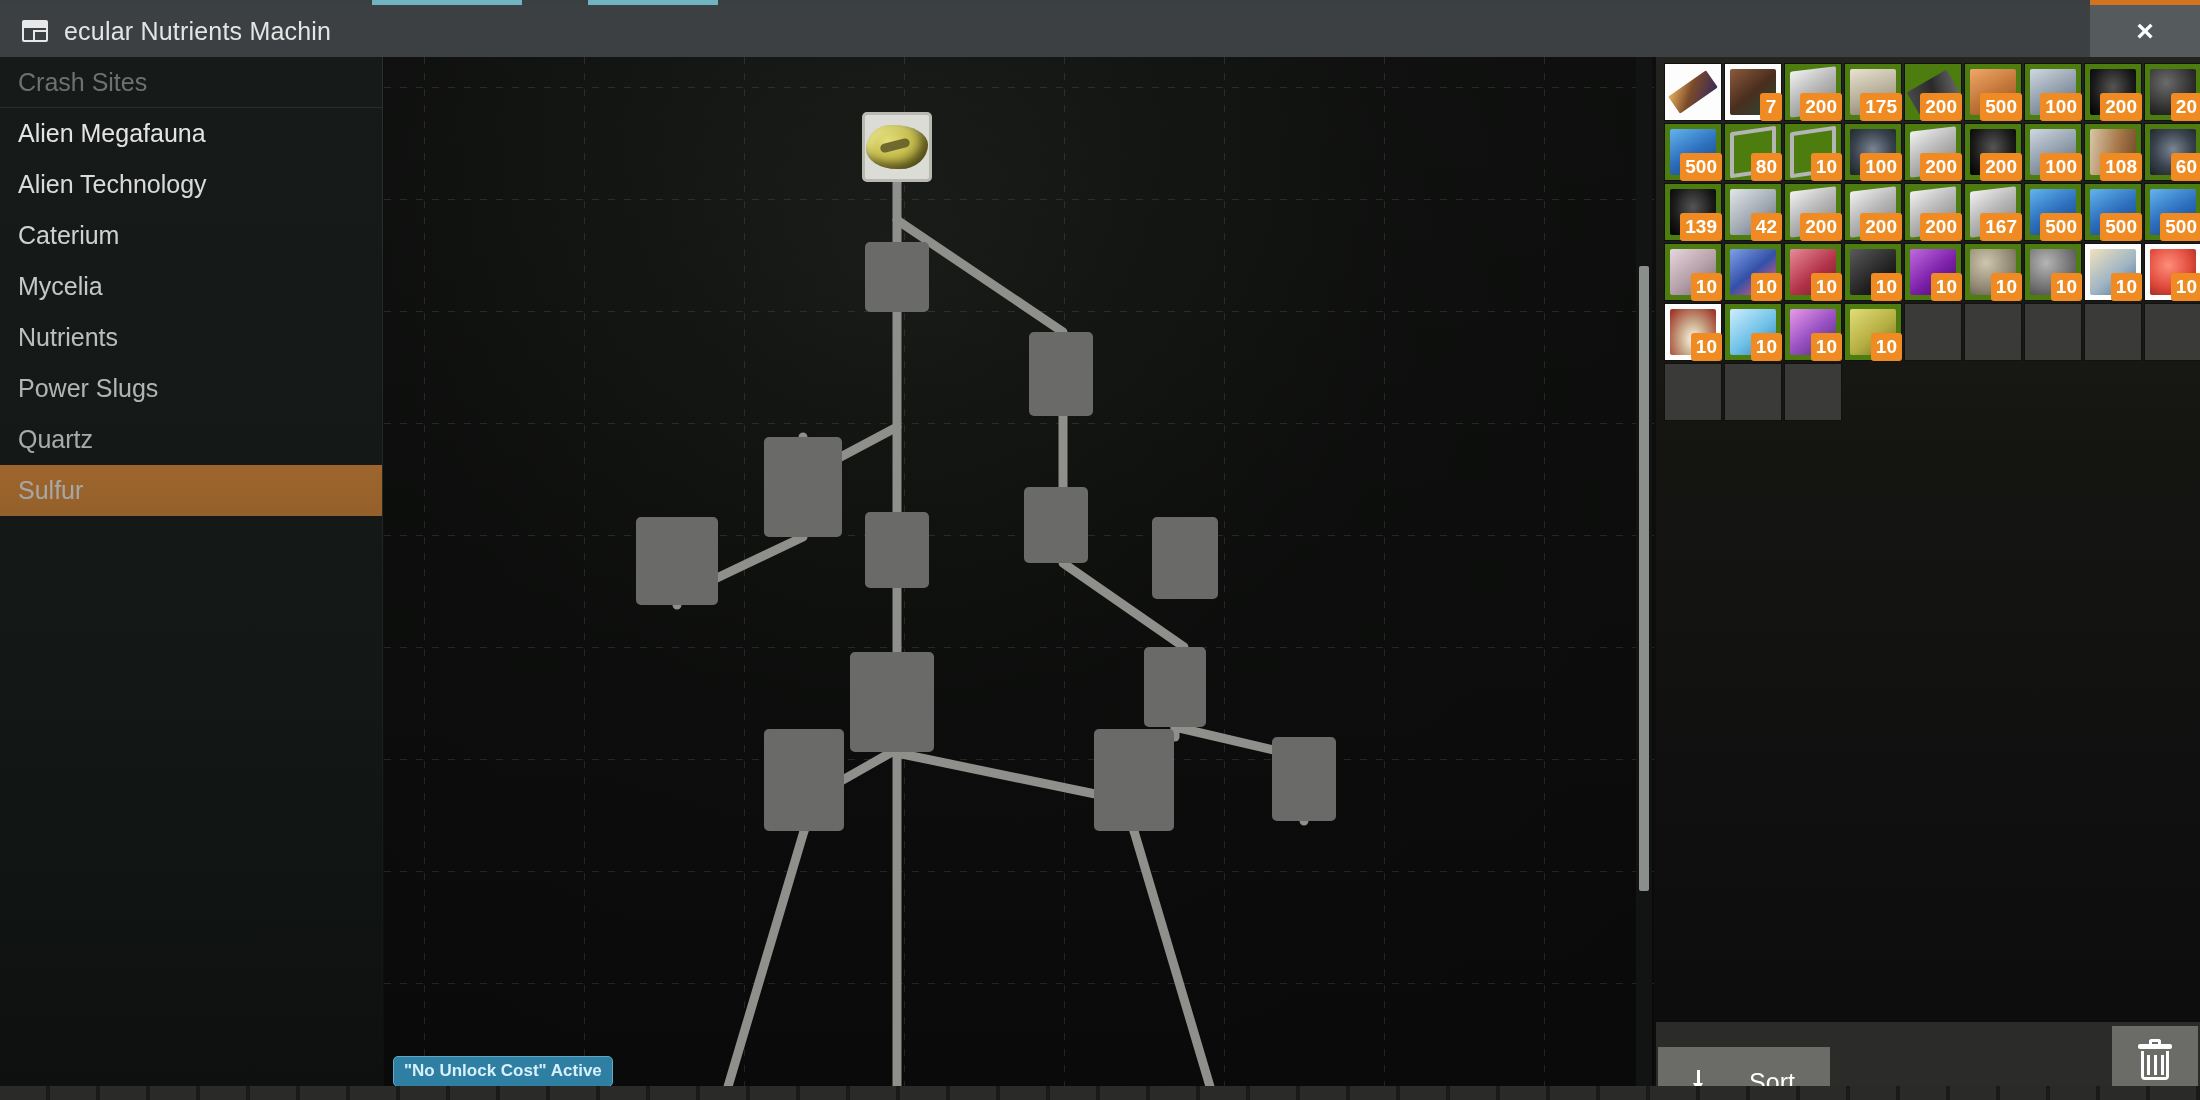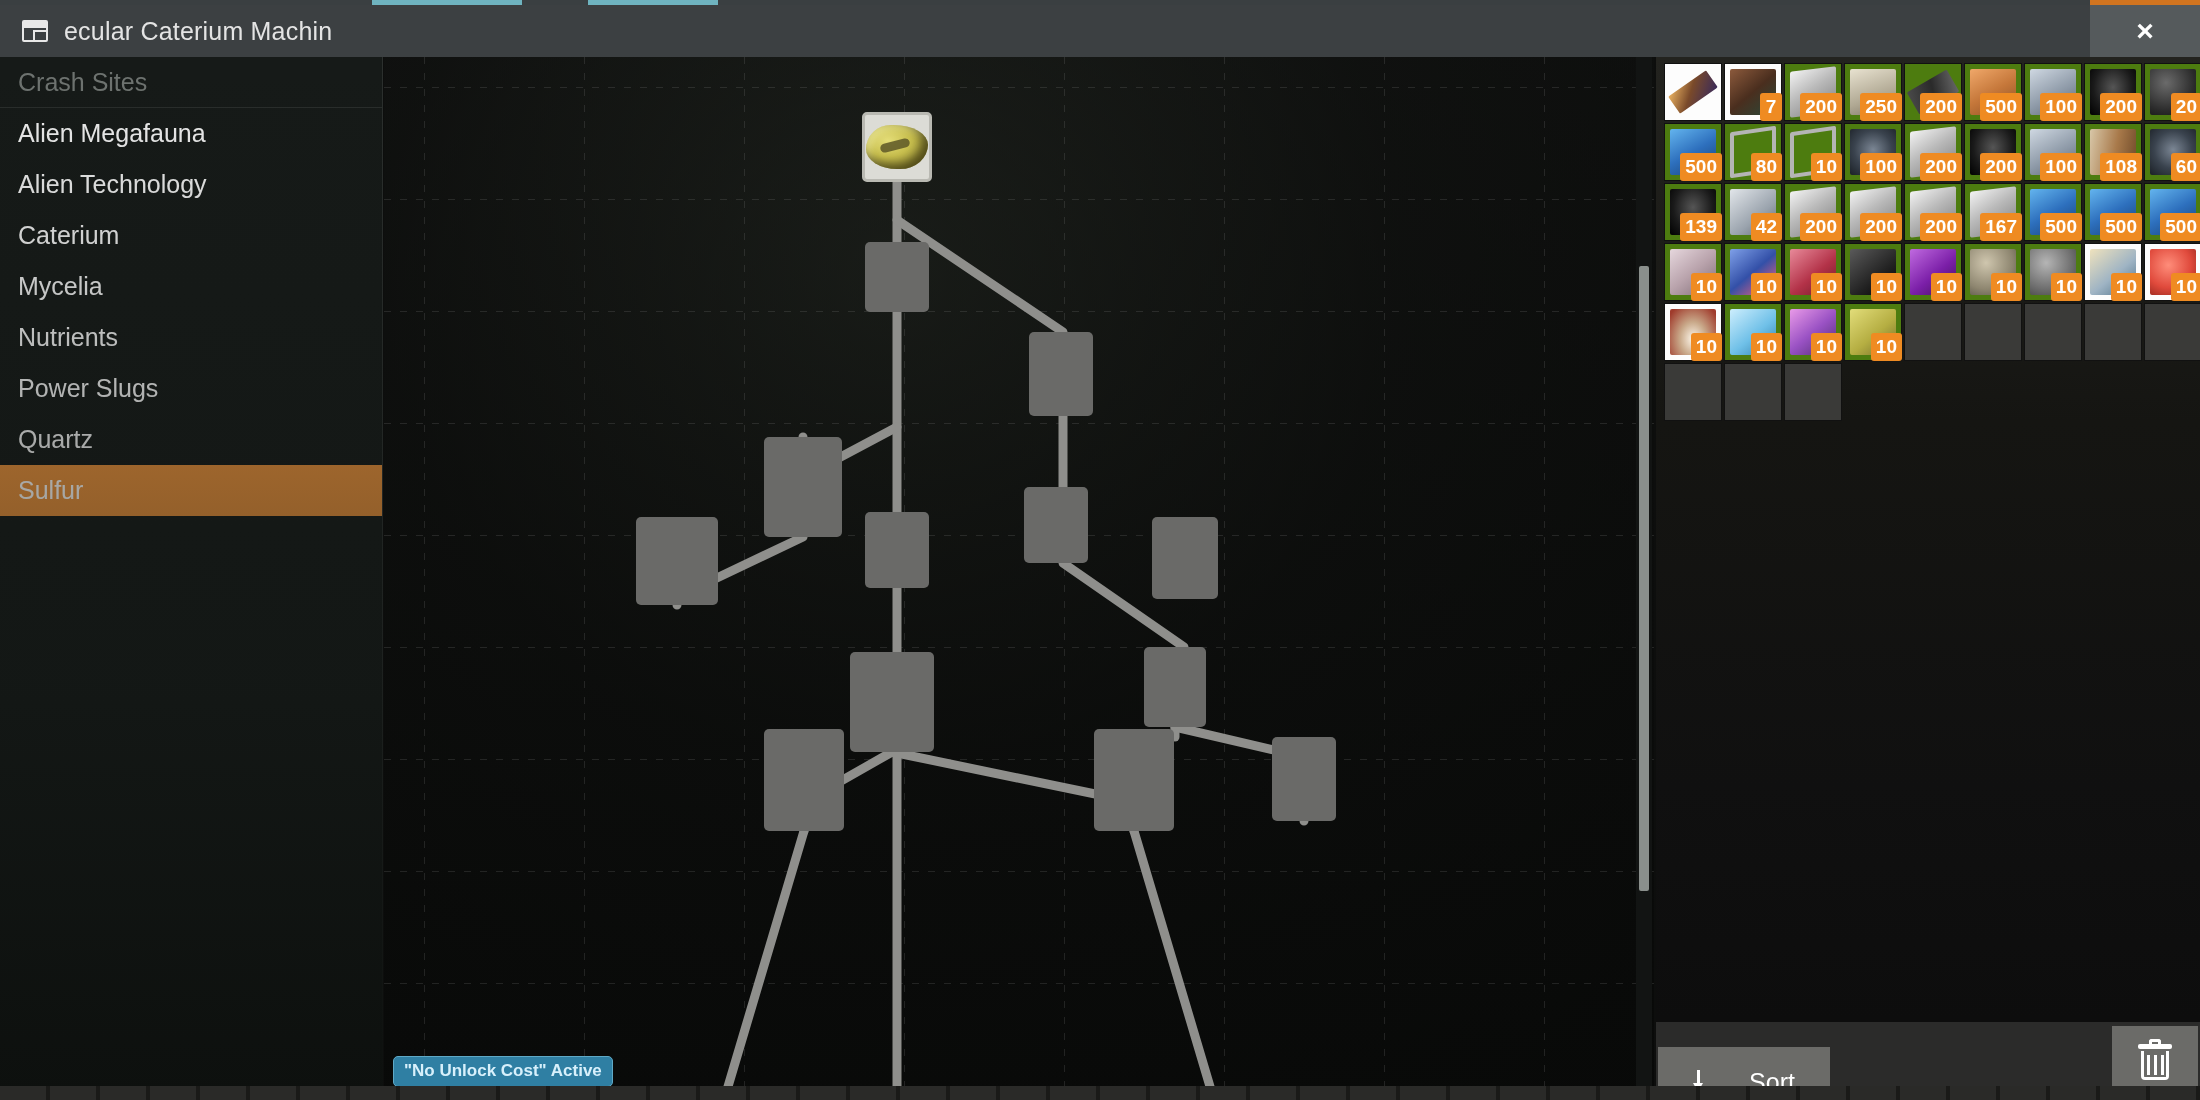--- a/index.html
+++ b/index.html
@@ -243,21 +243,21 @@
 <body>
 
 <div id="tabstrip">
     <div class="tabmark" style="left: 372px; width: 150px; background: rgb(111, 180, 192);"></div>
     <div class="tabmark" style="left: 588px; width: 130px; background: rgb(111, 180, 192);"></div>
   </div>
 <div id="orangemark" style="background: rgb(209, 116, 31);"></div>
 
 <div id="titlebar">
   <div id="win-icon"></div>
-  <div id="win-title">ecular Caterium Machin</div>
+  <div id="win-title">ecular Nutrients Machin</div>
   <div id="close-btn">×</div>
 </div>
 
 <div id="bodywrap">
 
   <div id="sidebar">
     <div id="sidebar-list">
       <div class="side-item muted">
         <span>Crash Sites</span>
       </div>
@@ -360,21 +360,21 @@
         <div class="slot filled white">
           <div class="thumb t-equip2"></div>
           <div class="qty">7</div>
         </div>
         <div class="slot filled">
           <div class="thumb t-plate"></div>
           <div class="qty">200</div>
         </div>
         <div class="slot filled">
           <div class="thumb t-concrete"></div>
-          <div class="qty">250</div>
+          <div class="qty">175</div>
         </div>
         <div class="slot filled">
           <div class="thumb t-rod"></div>
           <div class="qty">200</div>
         </div>
         <div class="slot filled">
           <div class="thumb t-copper"></div>
           <div class="qty">500</div>
         </div>
         <div class="slot filled">

